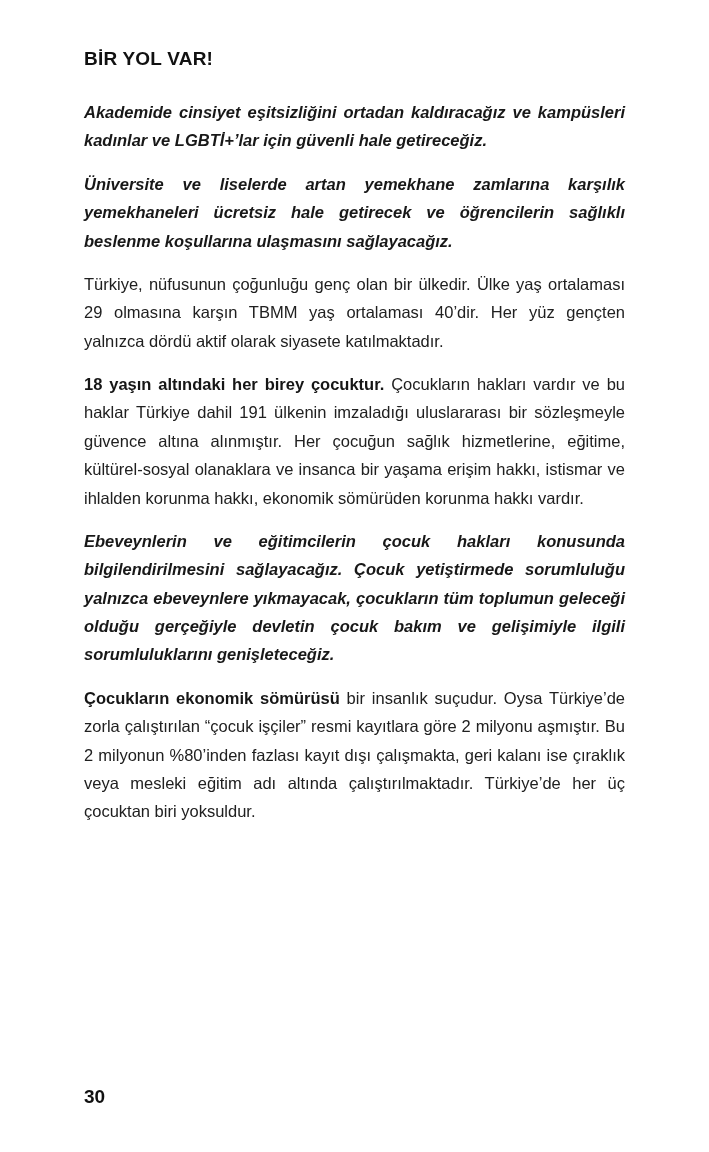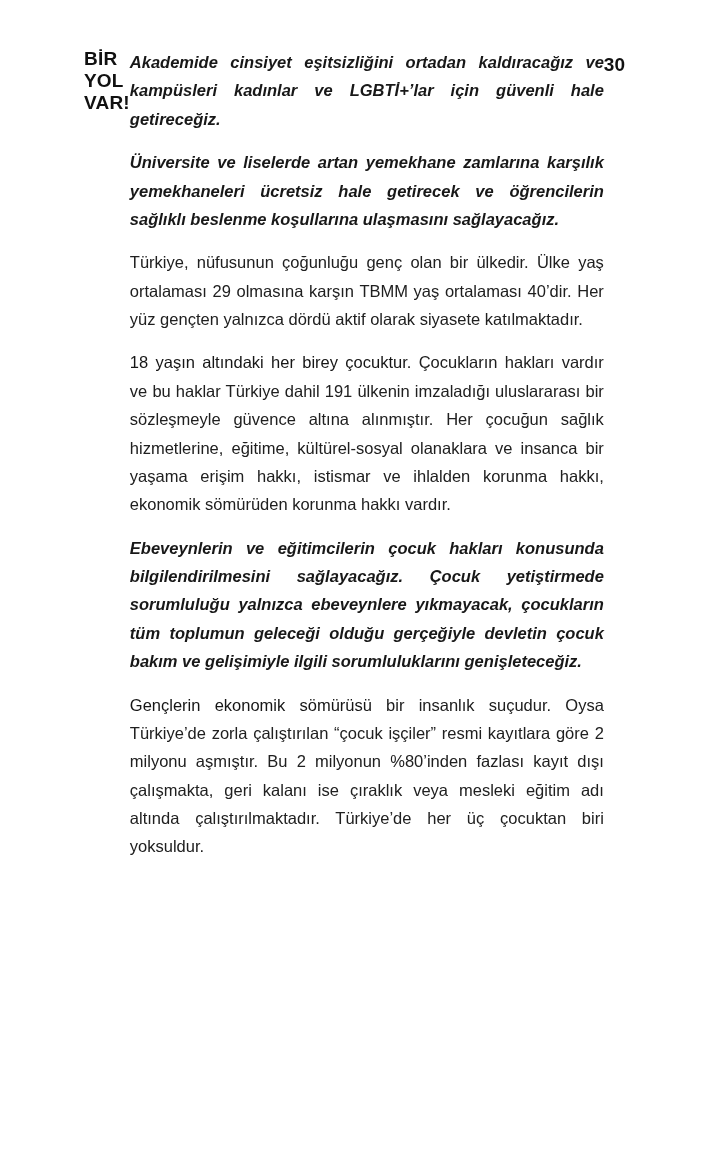--- a/index.html
+++ b/index.html
@@ -14,21 +14,21 @@
     font-family: "Liberation Sans", sans-serif;
     color: #1a1a1a;
     overflow: hidden;
   }
   .page {
     box-sizing: border-box;
     width: 709px;
     height: 1152px;
     padding: 48px 84px 40px 84px;
     display: flex;
-    flex-direction: row;
+    flex-direction: column;
   }
   .page-title {
     font-size: 19px;
     font-weight: 800;
     letter-spacing: 0.2px;
     color: #111111;
     margin: 0 0 28px 0;
   }
   .content {
     flex: 1 1 auto;
@@ -39,21 +39,21 @@
     line-height: 1.72;
     text-align: justify;
     color: #202020;
   }
   p.para.emphasis {
     font-style: italic;
     font-weight: 700;
     color: #181818;
   }
   p.para .lead {
-    font-weight: 400;
+    font-weight: 700;
     color: #161616;
   }
   .page-footer {
     flex: 0 0 auto;
     text-align: left;
     padding-top: 6px;
     padding-bottom: 4px;
   }
   .page-number {
     font-size: 19px;
@@ -75,21 +75,21 @@
 
     <p class="para emphasis">Üniversite ve liselerde artan yemekhane zamlarına karşılık yemekhaneleri ücretsiz hale getirecek ve öğrencilerin sağlıklı beslenme koşullarına ulaşmasını sağlayacağız.</p>
 
     <p class="para">Türkiye, nüfusunun çoğunluğu genç olan bir ülkedir. Ülke yaş ortalaması 29 olmasına karşın TBMM yaş ortalaması 40’dir. Her yüz gençten yalnızca dördü aktif olarak siyasete katılmaktadır.</p>
 
 
     <p class="para"><span class="lead">18 yaşın altındaki her birey çocuktur.</span><span> Çocukların hakları vardır ve bu haklar Türkiye dahil 191 ülkenin imzaladığı uluslararası bir sözleşmeyle güvence altına alınmıştır. Her çocuğun sağlık hizmetlerine, eğitime, kültürel-sosyal olanaklara ve insanca bir yaşama erişim hakkı, istismar ve ihlalden korunma hakkı, ekonomik sömürüden korunma hakkı vardır.</span></p>
 
     <p class="para emphasis">Ebeveynlerin ve eğitimcilerin çocuk hakları konusunda bilgilendirilmesini sağlayacağız. Çocuk yetiştirmede sorumluluğu yalnızca ebeveynlere yıkmayacak, çocukların tüm toplumun geleceği olduğu gerçeğiyle devletin çocuk bakım ve gelişimiyle ilgili sorumluluklarını genişleteceğiz.</p>
 
-    <p class="para"><span class="lead">Gençlerin ekonomik sömürüsü</span><span> bir insanlık suçudur. Oysa Türkiye’de zorla çalıştırılan “çocuk işçiler” resmi kayıtlara göre 2 milyonu aşmıştır. Bu 2 milyonun %80’inden fazlası kayıt dışı çalışmakta, geri kalanı ise çıraklık veya mesleki eğitim adı altında çalıştırılmaktadır. Türkiye’de her üç çocuktan biri yoksuldur.</span></p>
+    <p class="para"><span class="lead">Çocukların ekonomik sömürüsü</span><span> bir insanlık suçudur. Oysa Türkiye’de zorla çalıştırılan “çocuk işçiler” resmi kayıtlara göre 2 milyonu aşmıştır. Bu 2 milyonun %80’inden fazlası kayıt dışı çalışmakta, geri kalanı ise çıraklık veya mesleki eğitim adı altında çalıştırılmaktadır. Türkiye’de her üç çocuktan biri yoksuldur.</span></p>
 
   </div>
 
   <div class="page-footer">
     <span class="page-number">30</span>
   </div>
 
 </div>
 
 </body></html>

